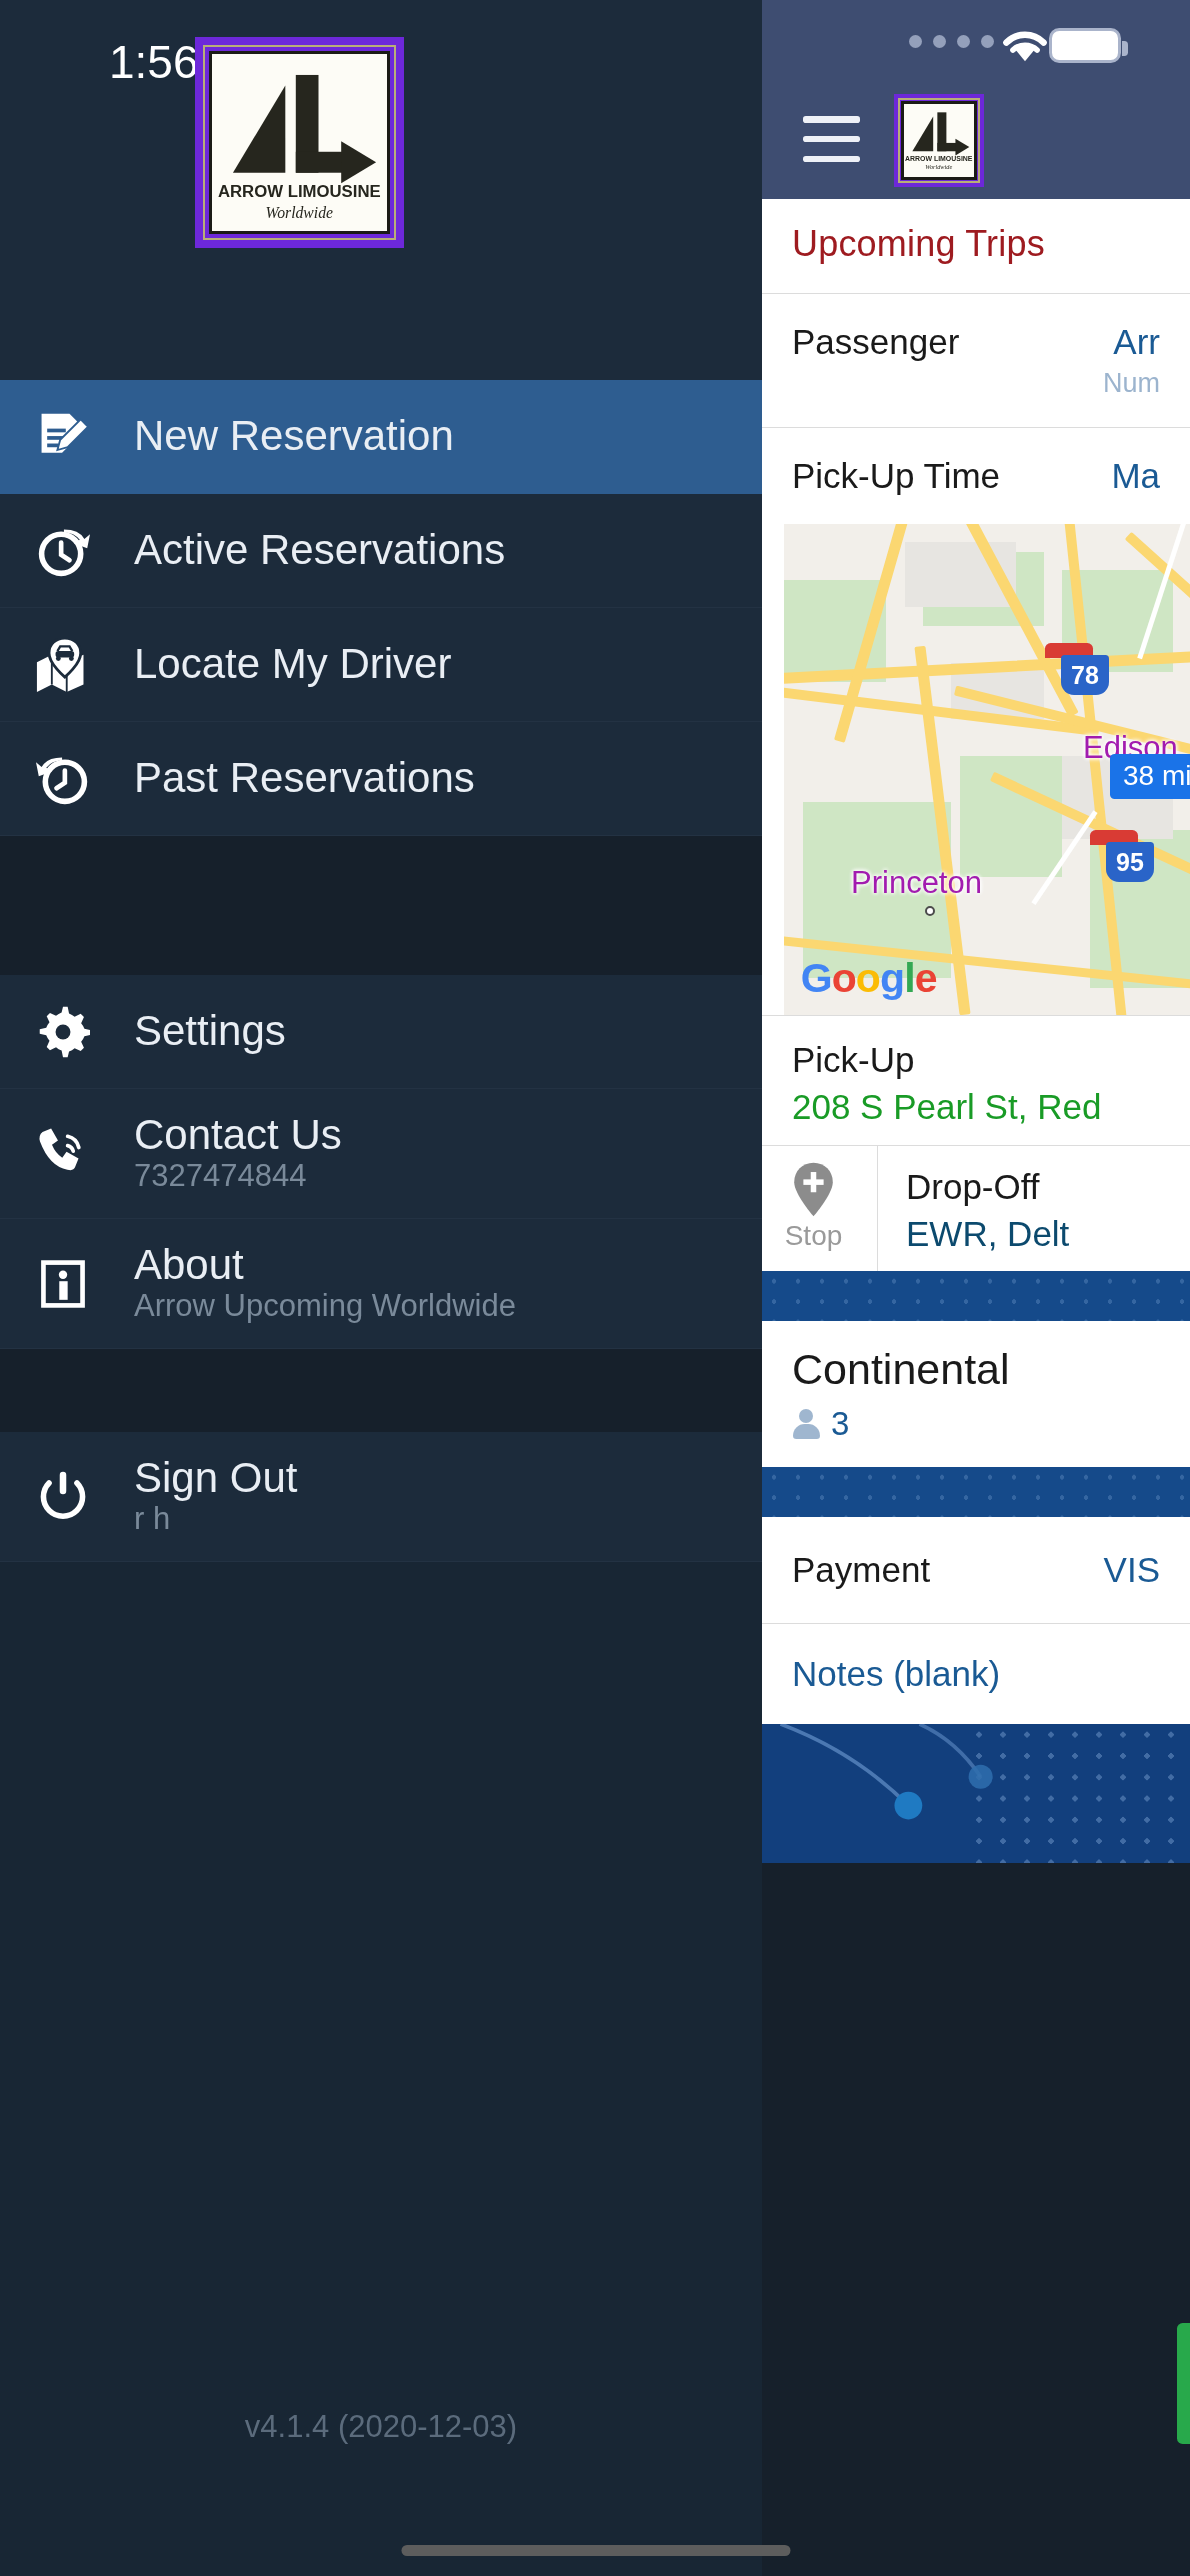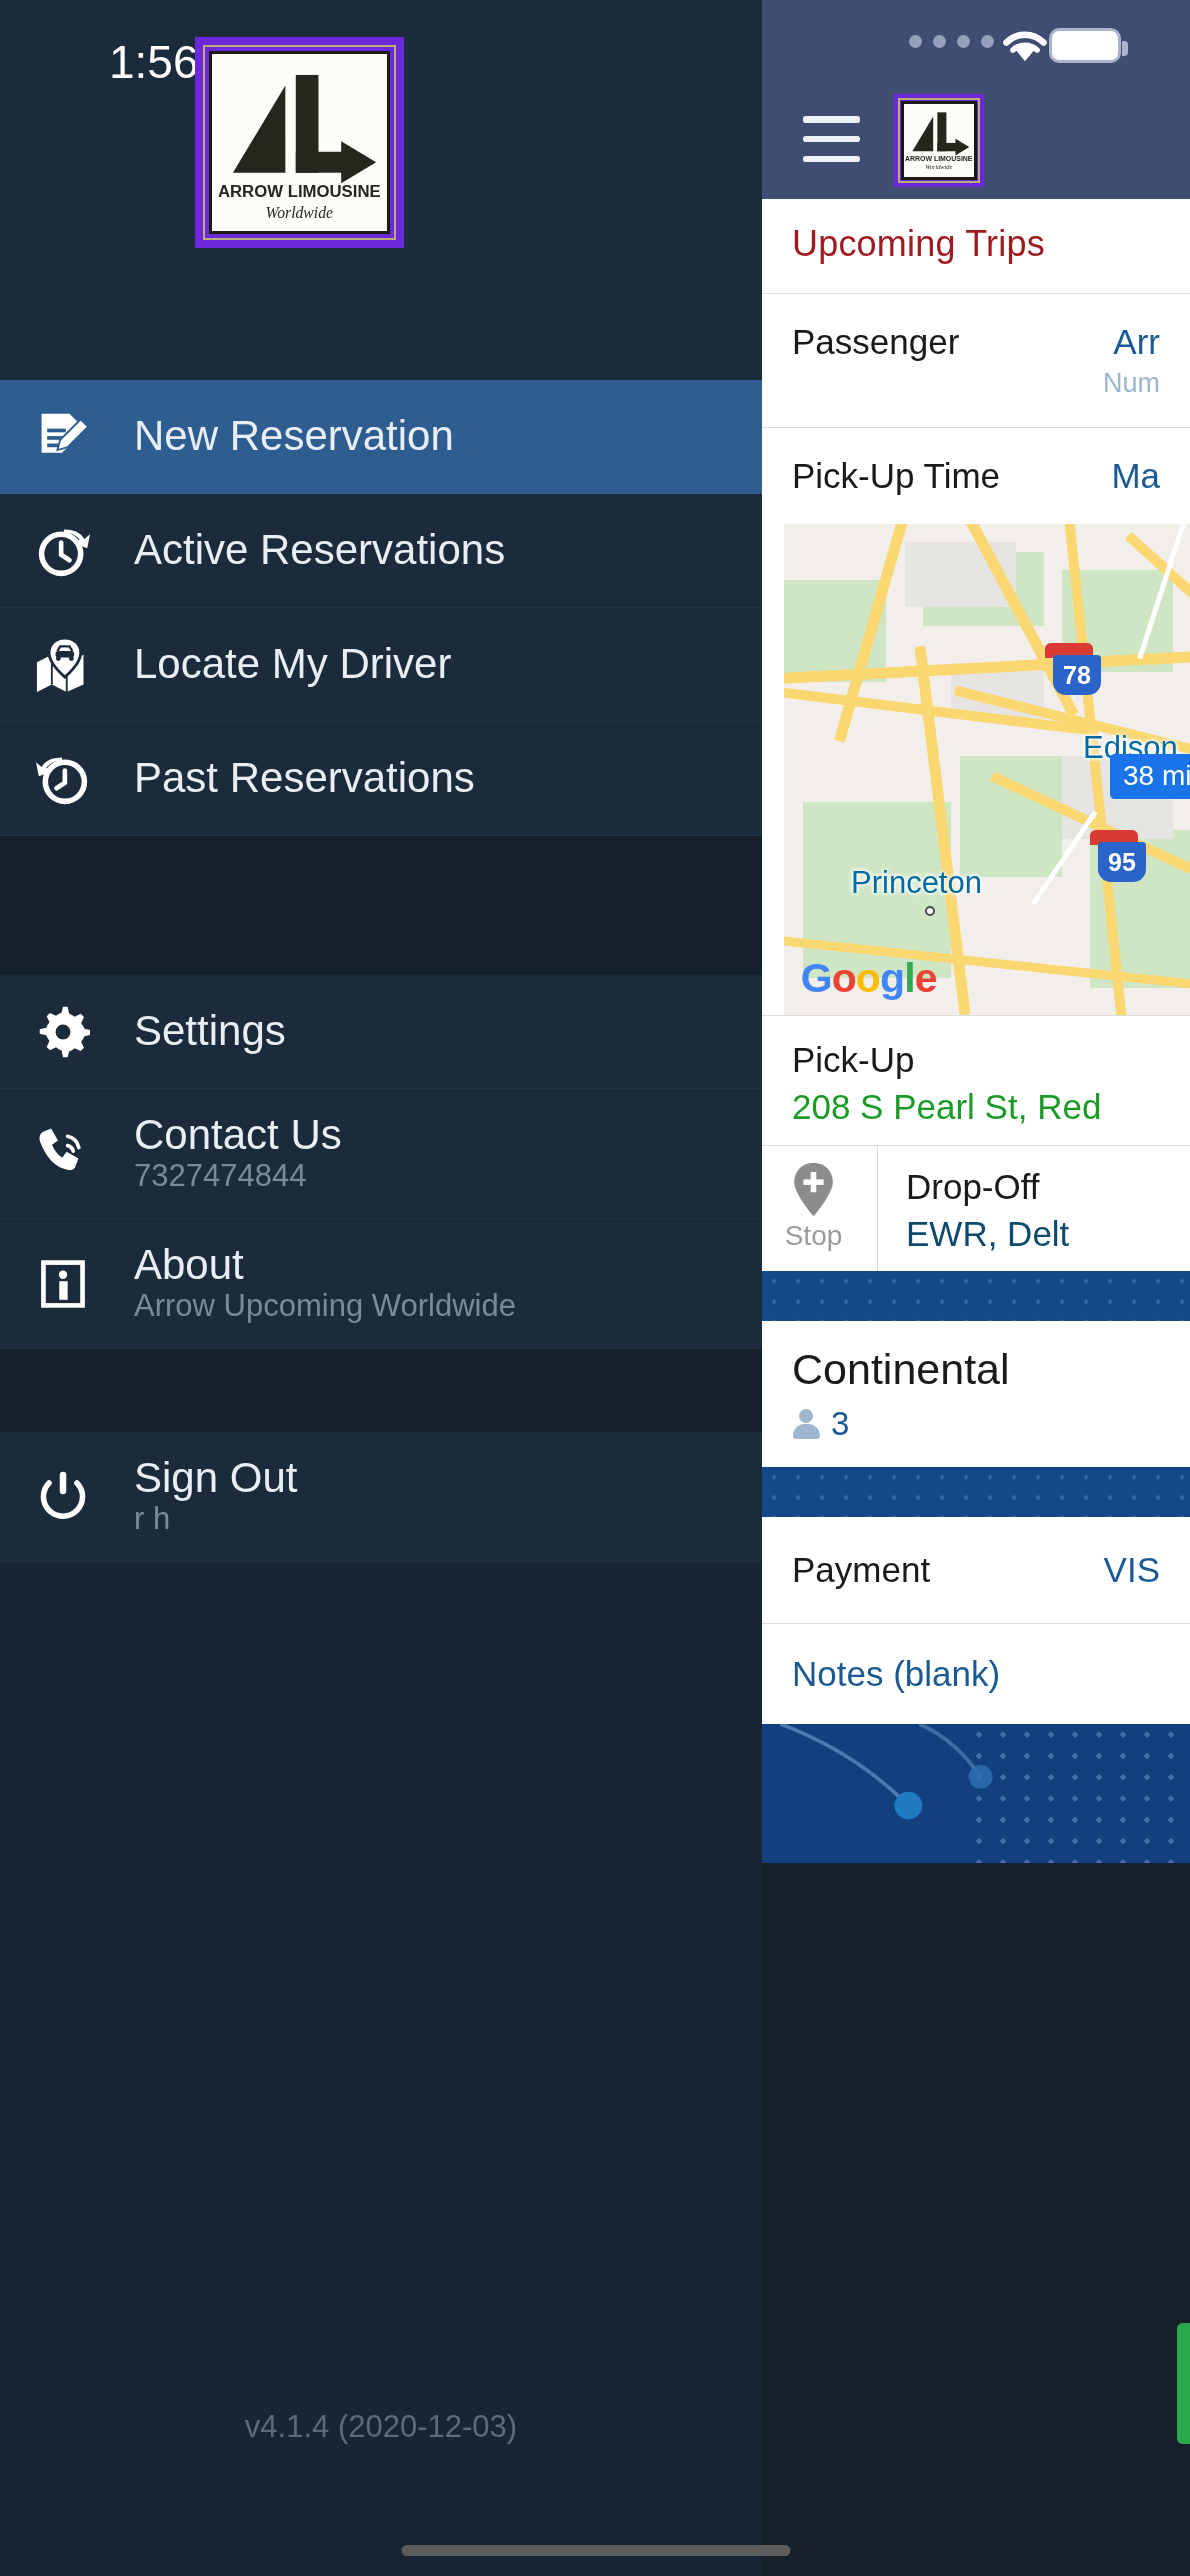--- a/index.html
+++ b/index.html
@@ -48,24 +48,24 @@
   .map-wrap { padding:0 0 0 22px; }
   .map { position:relative; width:428px; height:491px; background:#f2efea;
     overflow:hidden; }
   .road { position:absolute; background:#fbd771; border-radius:1.9px; }
   .green { position:absolute; background:#cfe6c4; }
   .grey  { position:absolute; background:#e7e5e1; }
   .white-rd { position:absolute; background:#ffffff; }
   .shield { position:absolute; width:48px; height:52px; }
   .shield .top { position:absolute; left:0; top:0; width:48px; height:15px;
     background:#d93b34; border-radius:5.6px 5.6px 0 0; }
-  .shield .bot { position:absolute; left:8px; top:12px; width:48px; height:40px;
+  .shield .bot { position:absolute; left:16px; top:12px; width:48px; height:40px;
     background:#2a64c8; border-radius:3.7px 3.7px 13px 13px; color:#fff;
     font-size:25px; font-weight:bold; text-align:center; line-height:40px; }
-  .map-city { position:absolute; font-size:31px; color:#0369a1;
+  .map-city { position:absolute; font-size:31px; color:#a21caf;
     text-shadow:0 0 5.6px #fff, 0 0 5.6px #fff, 0 0 3.7px #fff; }
   .city-dot { position:absolute; width:10.2px; height:10.2px; border-radius:50%;
     border:2.8px solid #4b4b4b; background:#fff; }
   .eta { position:absolute; background:#1a73e8; color:#fff; font-size:28px;
     padding:6.5px 13px; border-radius:4.6px; white-space:nowrap; }
   .gmark { position:absolute; left:16.7px; bottom:13px; font-size:41px;
     font-weight:bold; letter-spacing:-0.9px; }
   .gmark span:nth-child(1){color:#4285F4}.gmark span:nth-child(2){color:#EA4335}
   .gmark span:nth-child(3){color:#FBBC05}.gmark span:nth-child(4){color:#4285F4}
   .gmark span:nth-child(5){color:#34A853}.gmark span:nth-child(6){color:#EA4335}

